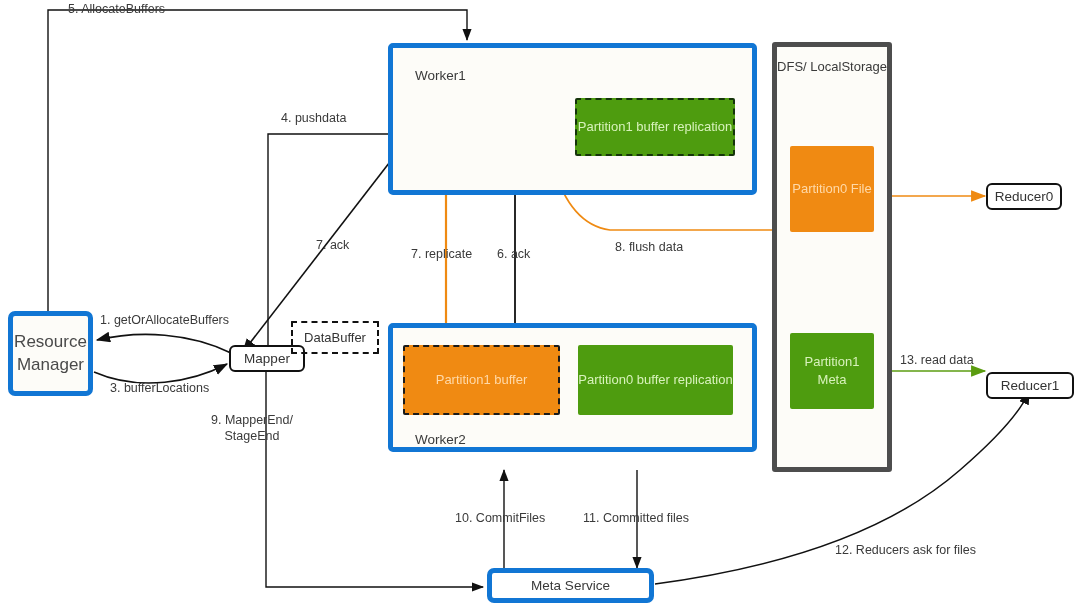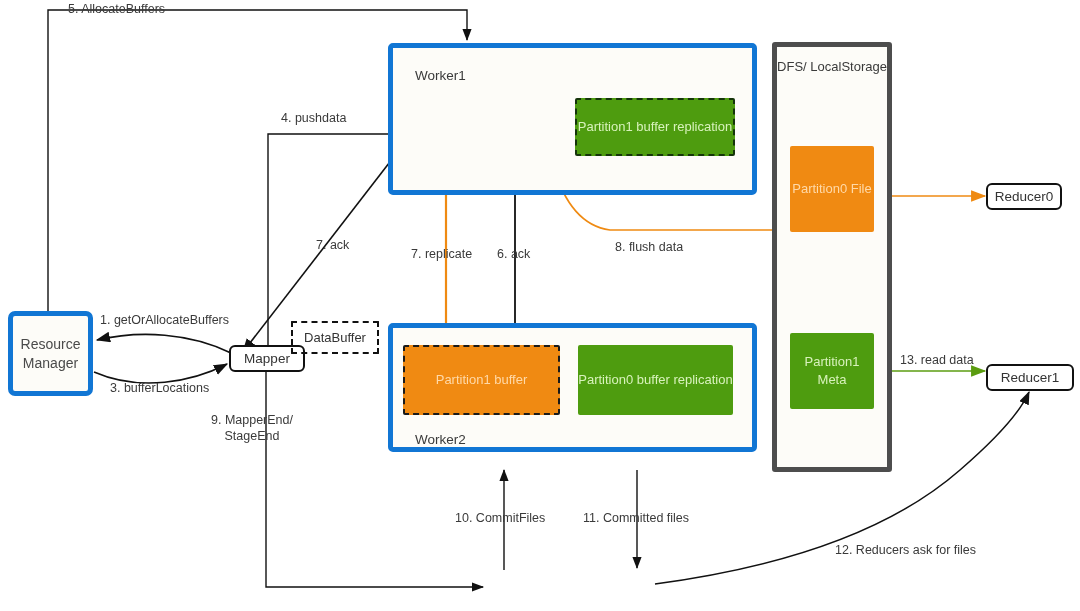--- a/index.html
+++ b/index.html
@@ -36,21 +36,21 @@
   
   .plain{
     border:2px solid #111;border-radius:6px;background:#ffffff;
     color:#333;font-size:13.5px;
   }
   .dashedbox{
     border:2px dashed #111;background:transparent;color:#333;font-size:13px;border-radius:1px;
   }
   .rm{
     border:5px solid #1176d4;border-radius:7px;background:#fdfcf8;
-    color:#4a4a4a;font-size:14px;line-height:1.3;
+    color:#4a4a4a;font-size:17px;line-height:1.3;
   }
   .meta{
     border:5px solid #1176d4;border-radius:7px;background:#ffffff;
     color:#3a3a3a;font-size:13.5px;
   }
 </style>
 </head>
 <body>
 
 <div id="canvas">
@@ -140,26 +140,29 @@
   </div>
 
   <div class="box plain" style="left:229px;top:345px;width:76px;height:27px;">
     <span>Mapper</span>
   </div>
 
   <div class="box dashedbox" style="left:291px;top:321px;width:88px;height:33px;">
     <span>DataBuffer</span>
   </div>
 
+  <div class="box meta" style="left:487px;top:568px;width:167px;height:35px;">
+    <span>Meta Service</span>
+  </div>
 
   <div class="box plain" style="left:986px;top:183px;width:76px;height:27px;">
     <span>Reducer0</span>
   </div>
 
-  <div class="box plain" style="left:986px;top:364px;width:88px;height:27px;">
+  <div class="box plain" style="left:986px;top:372px;width:88px;height:27px;">
     <span>Reducer1</span>
   </div>
 
   <span class="lbl" style="left:68px;top:2px;">5. AllocateBuffers</span>
 
   <span class="lbl" style="left:100px;top:313px;">1. getOrAllocateBuffers</span>
 
   <span class="lbl" style="left:110px;top:381px;">3. bufferLocations</span>
 
   <span class="lbl" style="left:281px;top:111px;">4. pushdata</span>

